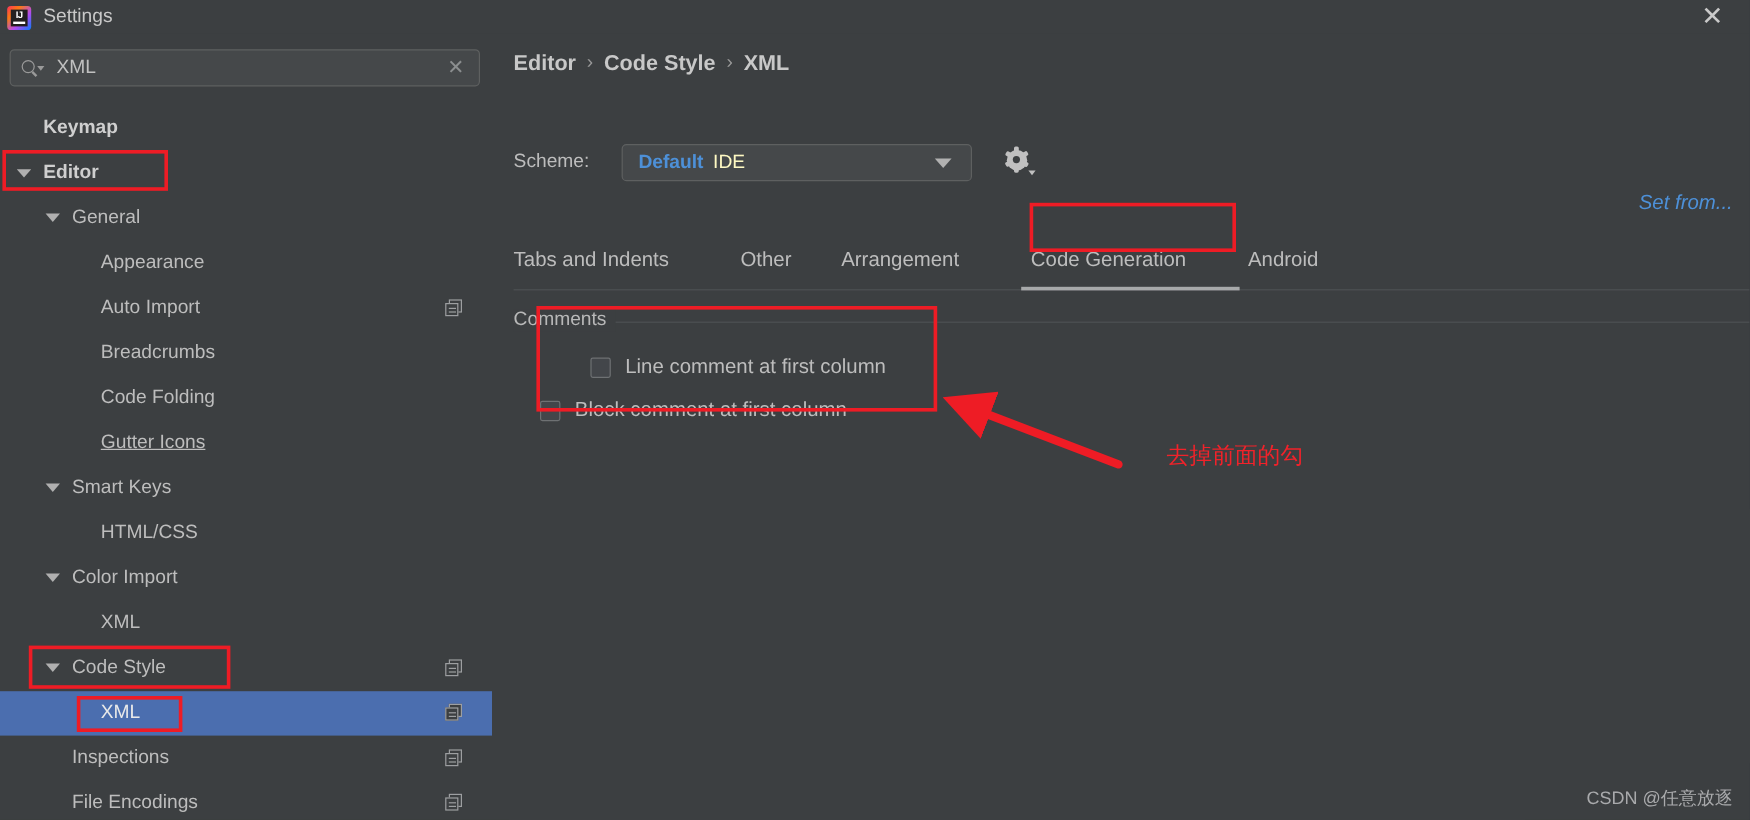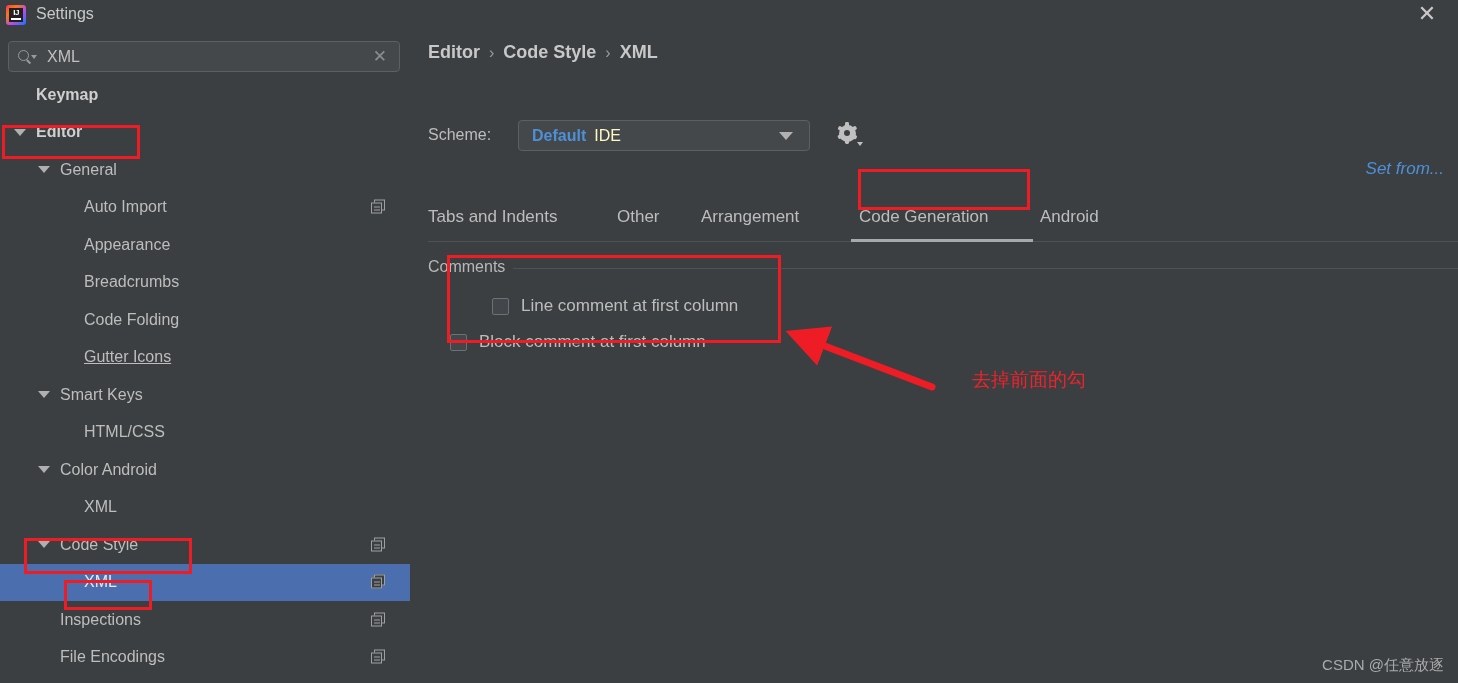--- a/index.html
+++ b/index.html
@@ -109,21 +109,21 @@
   }
   .search-clear {
     margin-right: 12px;
     color: #8b8e8f;
     font-size: 17px; font-weight: 300;
     cursor: pointer; user-select: none;
   }
 
   
   .tree {
-    position: absolute; left: 0; top: 48px; width: 410px; height: 595px;
+    position: absolute; left: 0; top: 60px; width: 410px; height: 595px;
     overflow: hidden;
   }
   .tree-row {
     position: relative;
     height: 37.5px;
     display: flex; align-items: center;
     font-size: 16px;
     color: #bdbdbd;
     cursor: default;
   }
@@ -349,48 +349,48 @@
         </div>
         <div class="tree-row bold">
           <span class="arrow" style="left: 14px;"></span>
           <span class="lbl" style="left: 36px;">Editor</span>
         </div>
         <div class="tree-row">
           <span class="arrow" style="left: 38px;"></span>
           <span class="lbl" style="left: 60px;">General</span>
         </div>
         <div class="tree-row">
+          <span class="lbl" style="left: 84px;">Appearance</span>
+        </div>
+        <div class="tree-row">
           <span class="lbl" style="left: 84px;">Auto Import</span>
           <span class="copy-icon">
             <span class="b"></span>
             <span class="f"></span>
           </span>
         </div>
         <div class="tree-row">
-          <span class="lbl" style="left: 84px;">Appearance</span>
-        </div>
-        <div class="tree-row">
           <span class="lbl" style="left: 84px;">Breadcrumbs</span>
         </div>
         <div class="tree-row">
           <span class="lbl" style="left: 84px;">Code Folding</span>
         </div>
         <div class="tree-row">
           <span class="lbl" style="left: 84px; text-decoration: underline;">Gutter Icons</span>
         </div>
         <div class="tree-row">
           <span class="arrow" style="left: 38px;"></span>
           <span class="lbl" style="left: 60px;">Smart Keys</span>
         </div>
         <div class="tree-row">
           <span class="lbl" style="left: 84px;">HTML/CSS</span>
         </div>
         <div class="tree-row">
           <span class="arrow" style="left: 38px;"></span>
-          <span class="lbl" style="left: 60px;">Color Android</span>
+          <span class="lbl" style="left: 60px;">Color Import</span>
         </div>
         <div class="tree-row">
           <span class="lbl" style="left: 84px;">XML</span>
         </div>
         <div class="tree-row">
           <span class="arrow" style="left: 38px;"></span>
           <span class="lbl" style="left: 60px;">Code Style</span>
           <span class="copy-icon">
             <span class="b"></span>
             <span class="f"></span>

